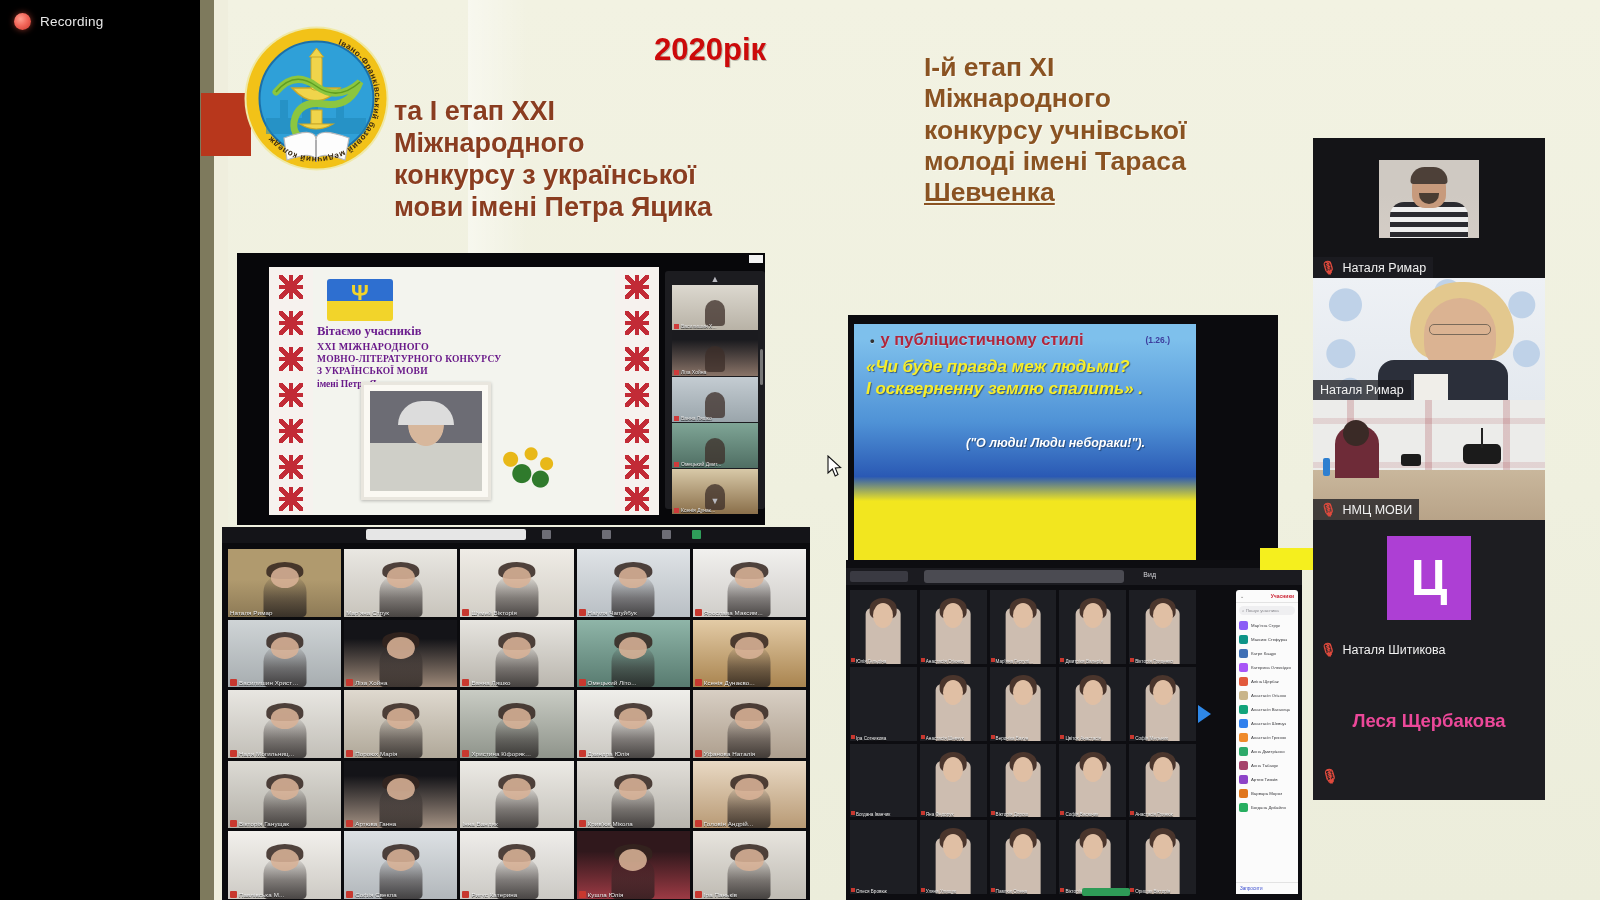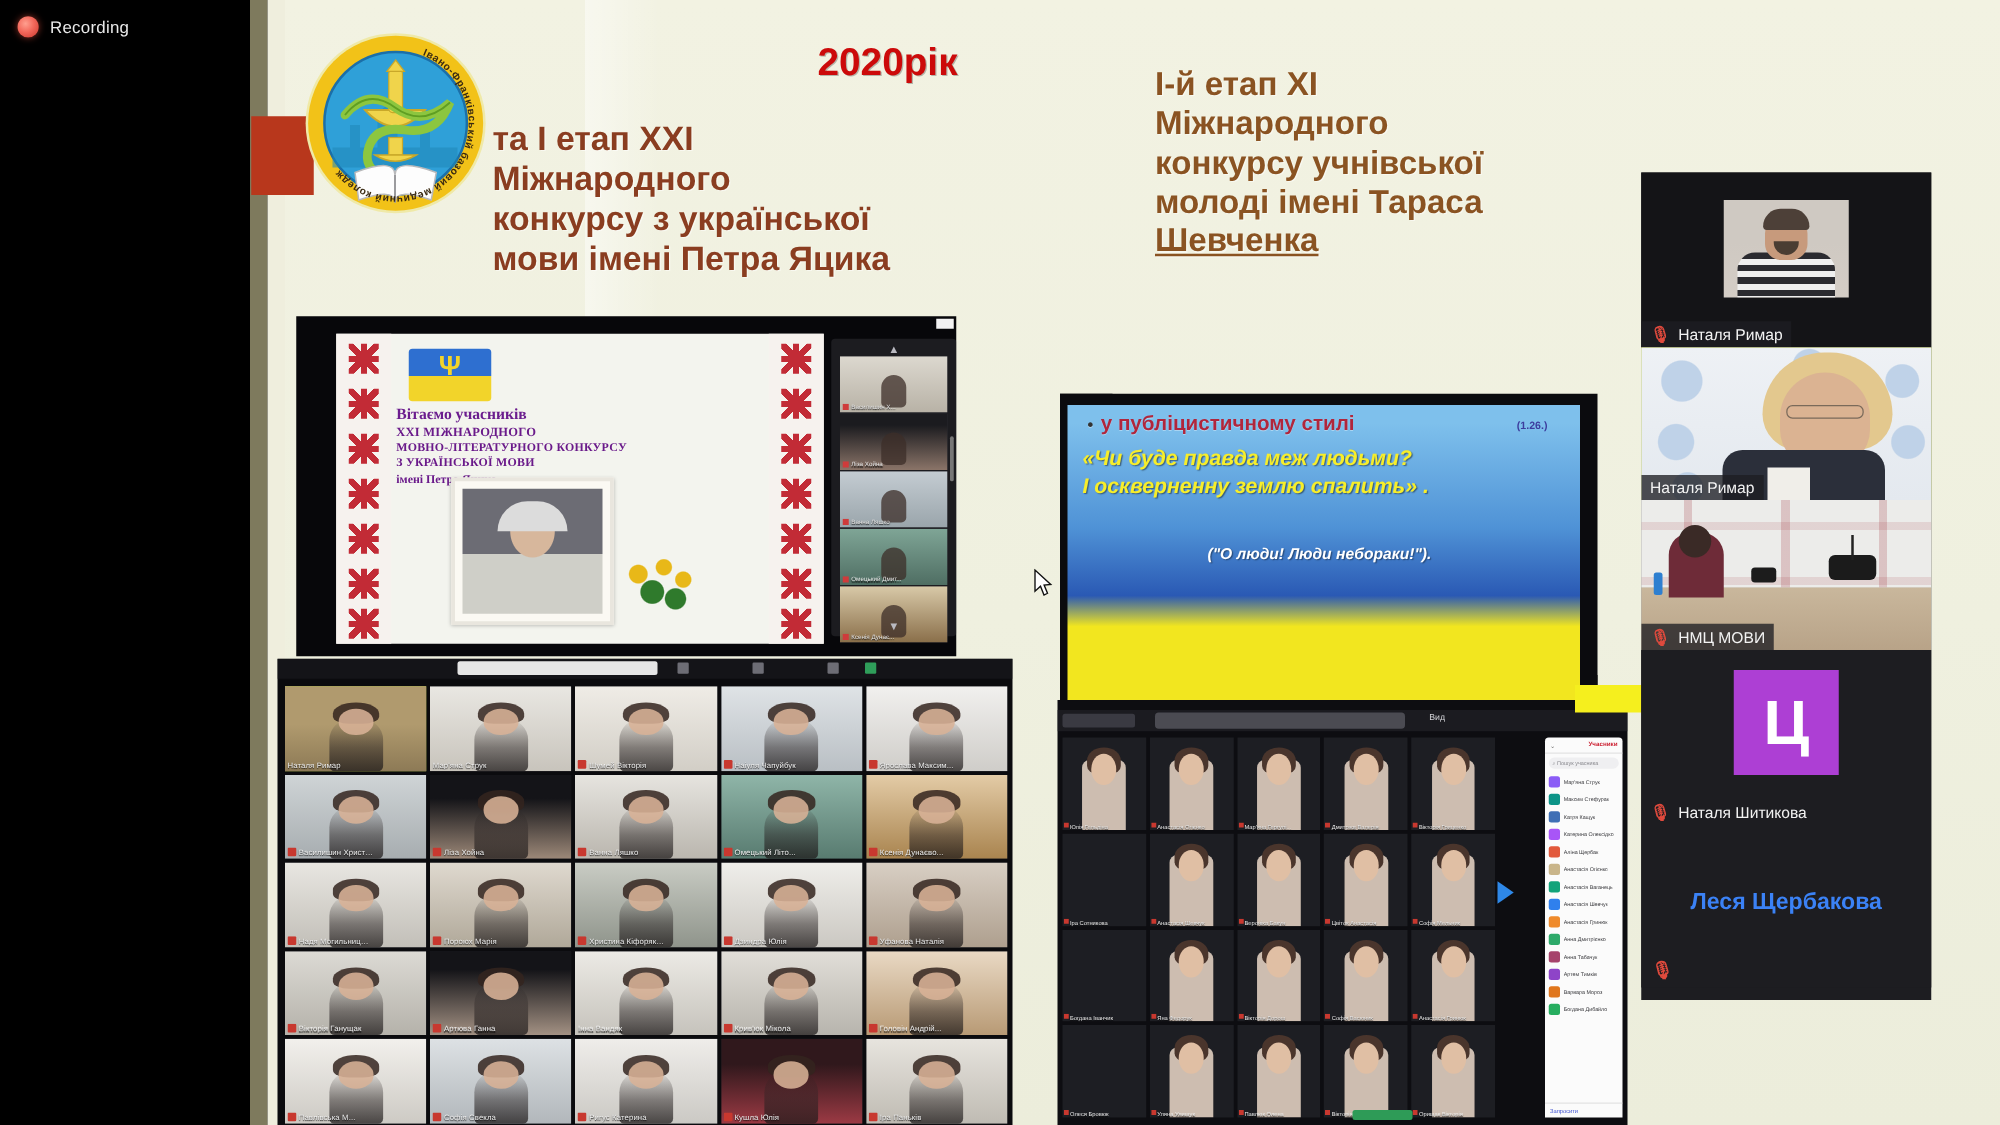--- a/index.html
+++ b/index.html
@@ -234,21 +234,21 @@
     margin-right:2px; vertical-align:-1px; border-radius:1px;
     position:relative;
   }
 
   
   .shot-c {
     position:absolute; left:620px; top:315px; width:430px; height:265px;
     background:#0b0b0e; overflow:hidden;
   }
   .blue-slide {
-    position:absolute; left:6px; top:9px; width:410px; height:246px;
+    position:absolute; left:6px; top:9px; width:342px; height:246px;
     background:linear-gradient(180deg,#7ec0ec 0 6%, #4f92d6 40%, #2a59b4 62%, #f2e61f 72% 100%);
   }
   .bs-head {
     position:absolute; left:16px; top:6px; right:10px;
     color:#b0263c; font-size:16.5px; font-weight:bold;
     text-shadow:0 1px 0 rgba(255,255,255,.35);
     white-space:nowrap;
   }
   .bs-head .bullet { color:#333; font-size:13px; margin-right:6px; }
   .bs-ref {
@@ -446,21 +446,21 @@
     width:84px; height:84px; background:#ad3fd4;
     display:flex; align-items:center; justify-content:center;
     color:#fff; font-size:50px; font-weight:bold; line-height:1;
   }
   .zt4 .nmbar { background:transparent; }
 
   
   .zt5 { height:130px; background:#1d1d21; }
   .zt5 .bigname {
     position:absolute; left:0; right:0; top:50px; text-align:center;
-    color:#3b82f6; font-size:18.5px; font-weight:bold;
+    color:#ec4899; font-size:18.5px; font-weight:bold;
   }
   .zt5 .micfoot { position:absolute; left:8px; bottom:6px; color:#e04a3d; font-size:14px; font-weight:bold; }
 
   
   .cursor { position:absolute; left:826px; top:455px; width:16px; height:24px; }
 </style>
 </head>
 <body>
 
 <div id="stage">

